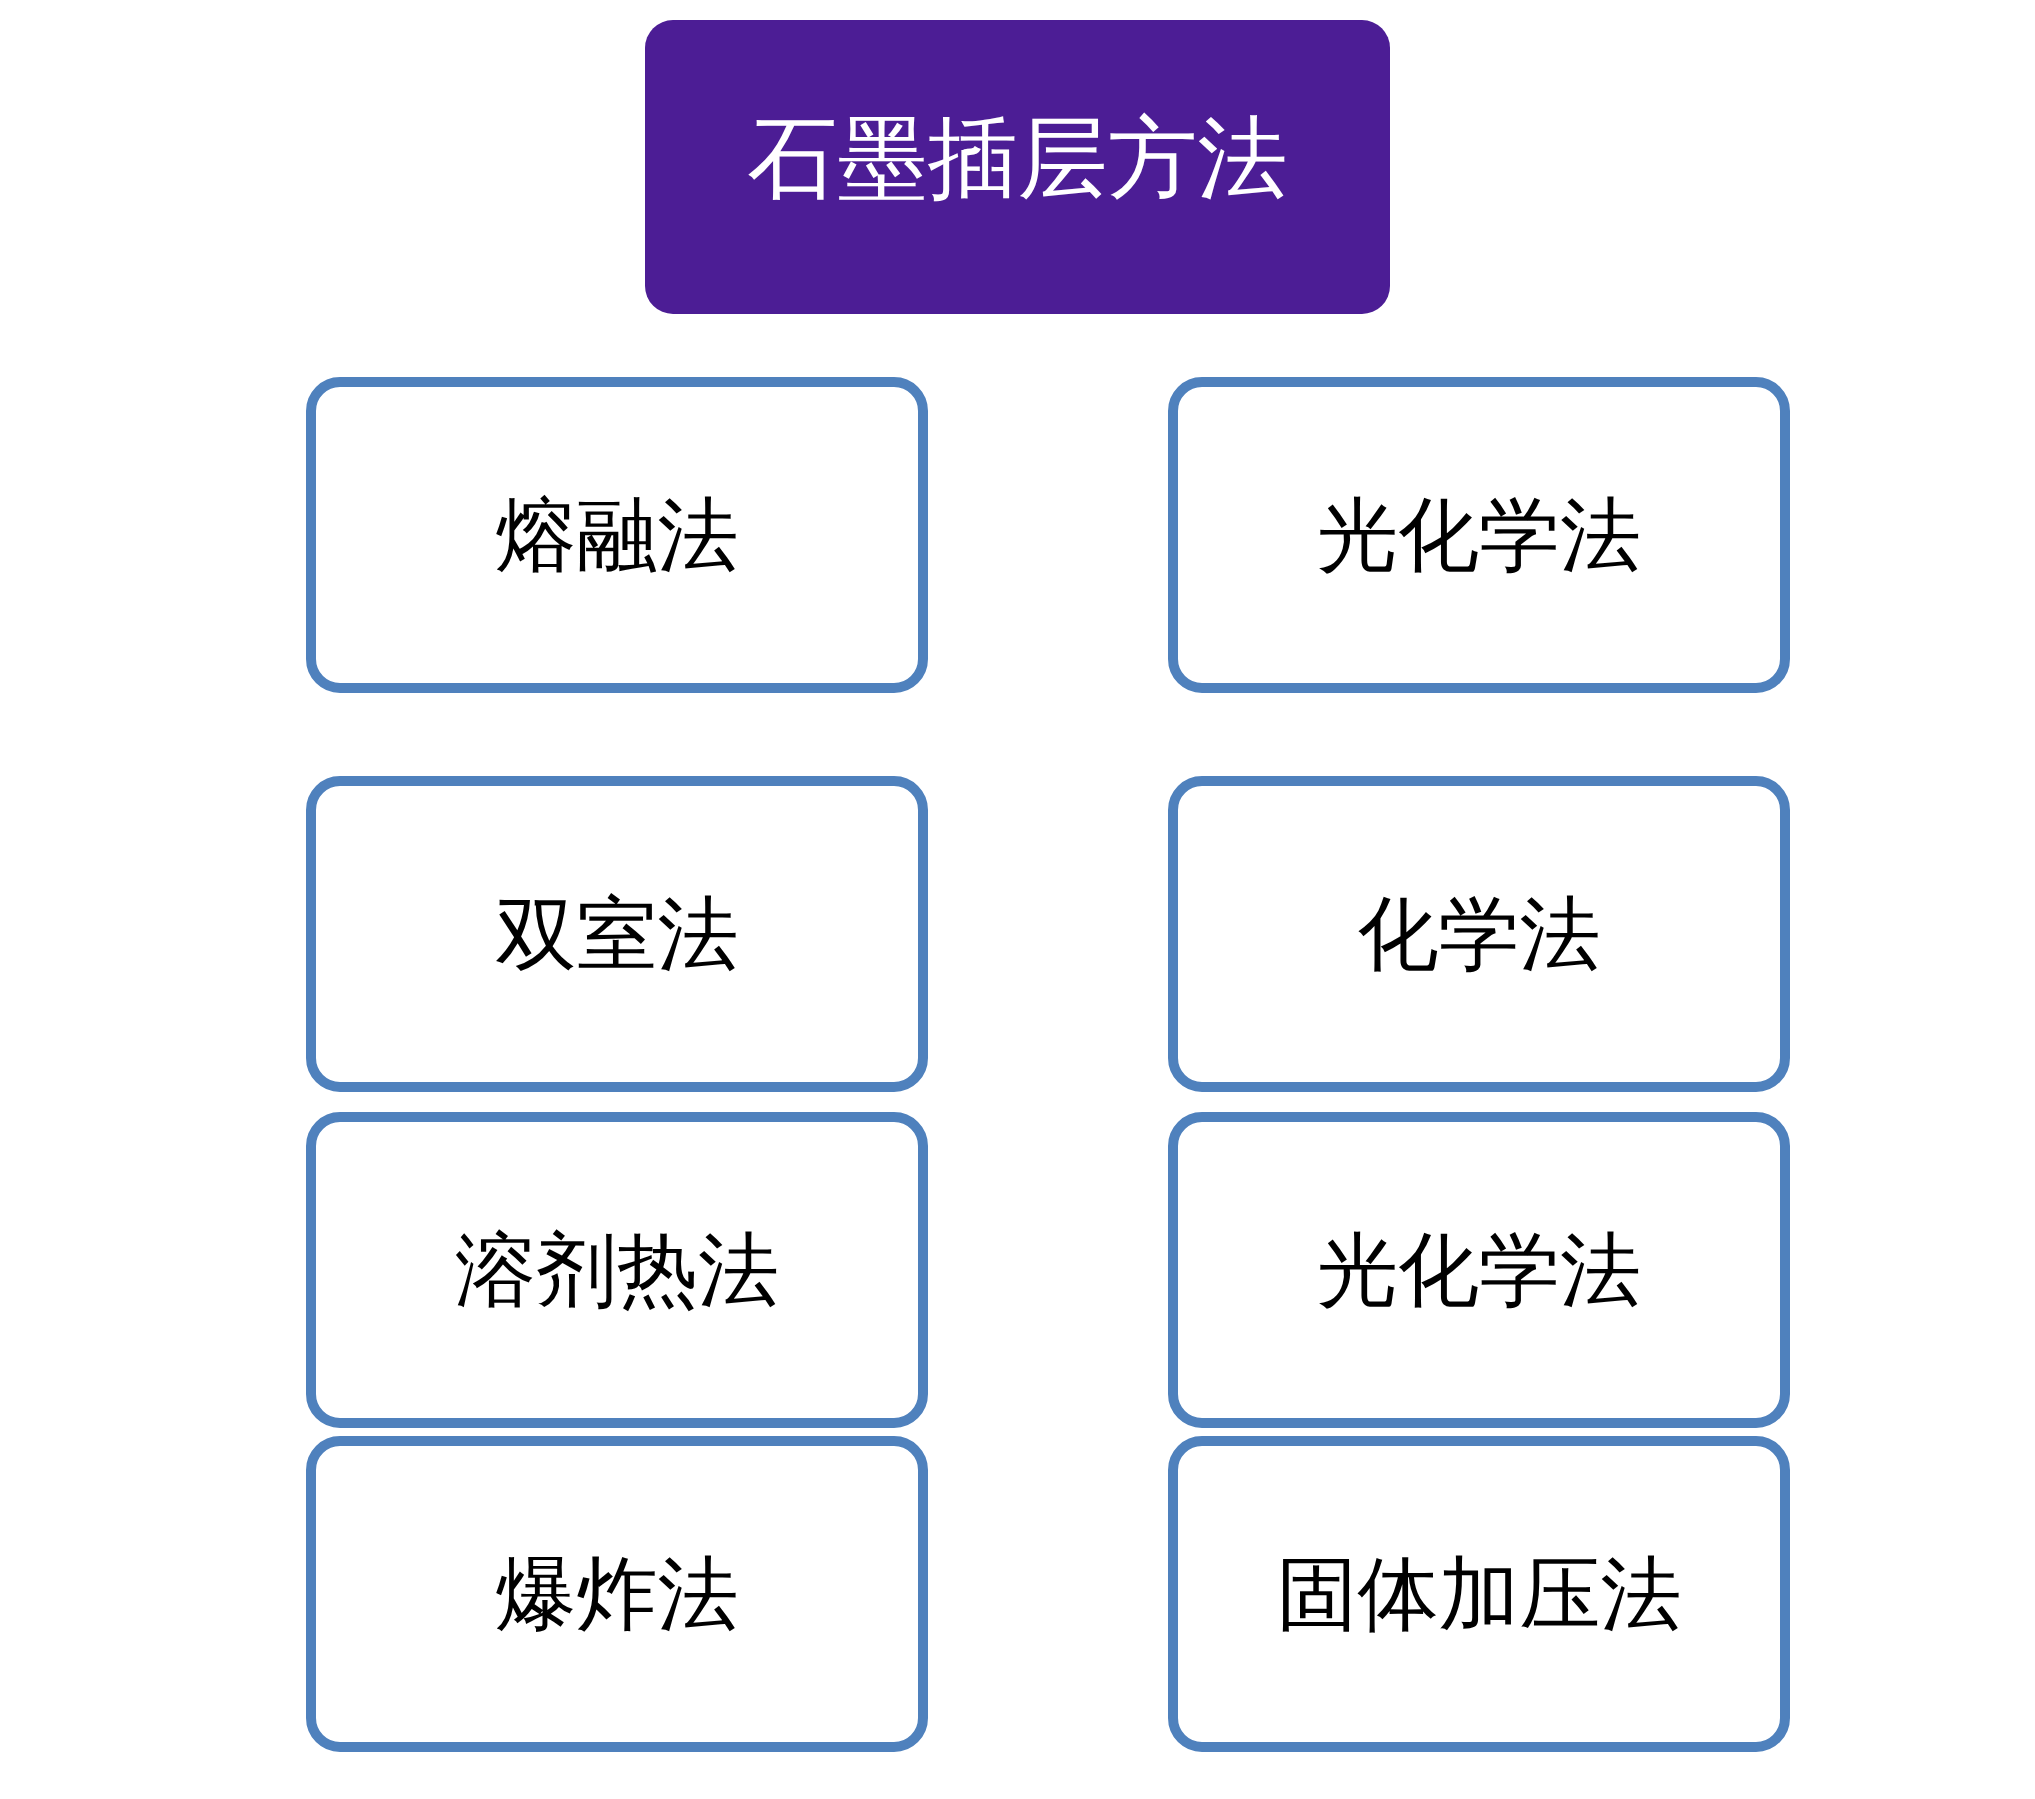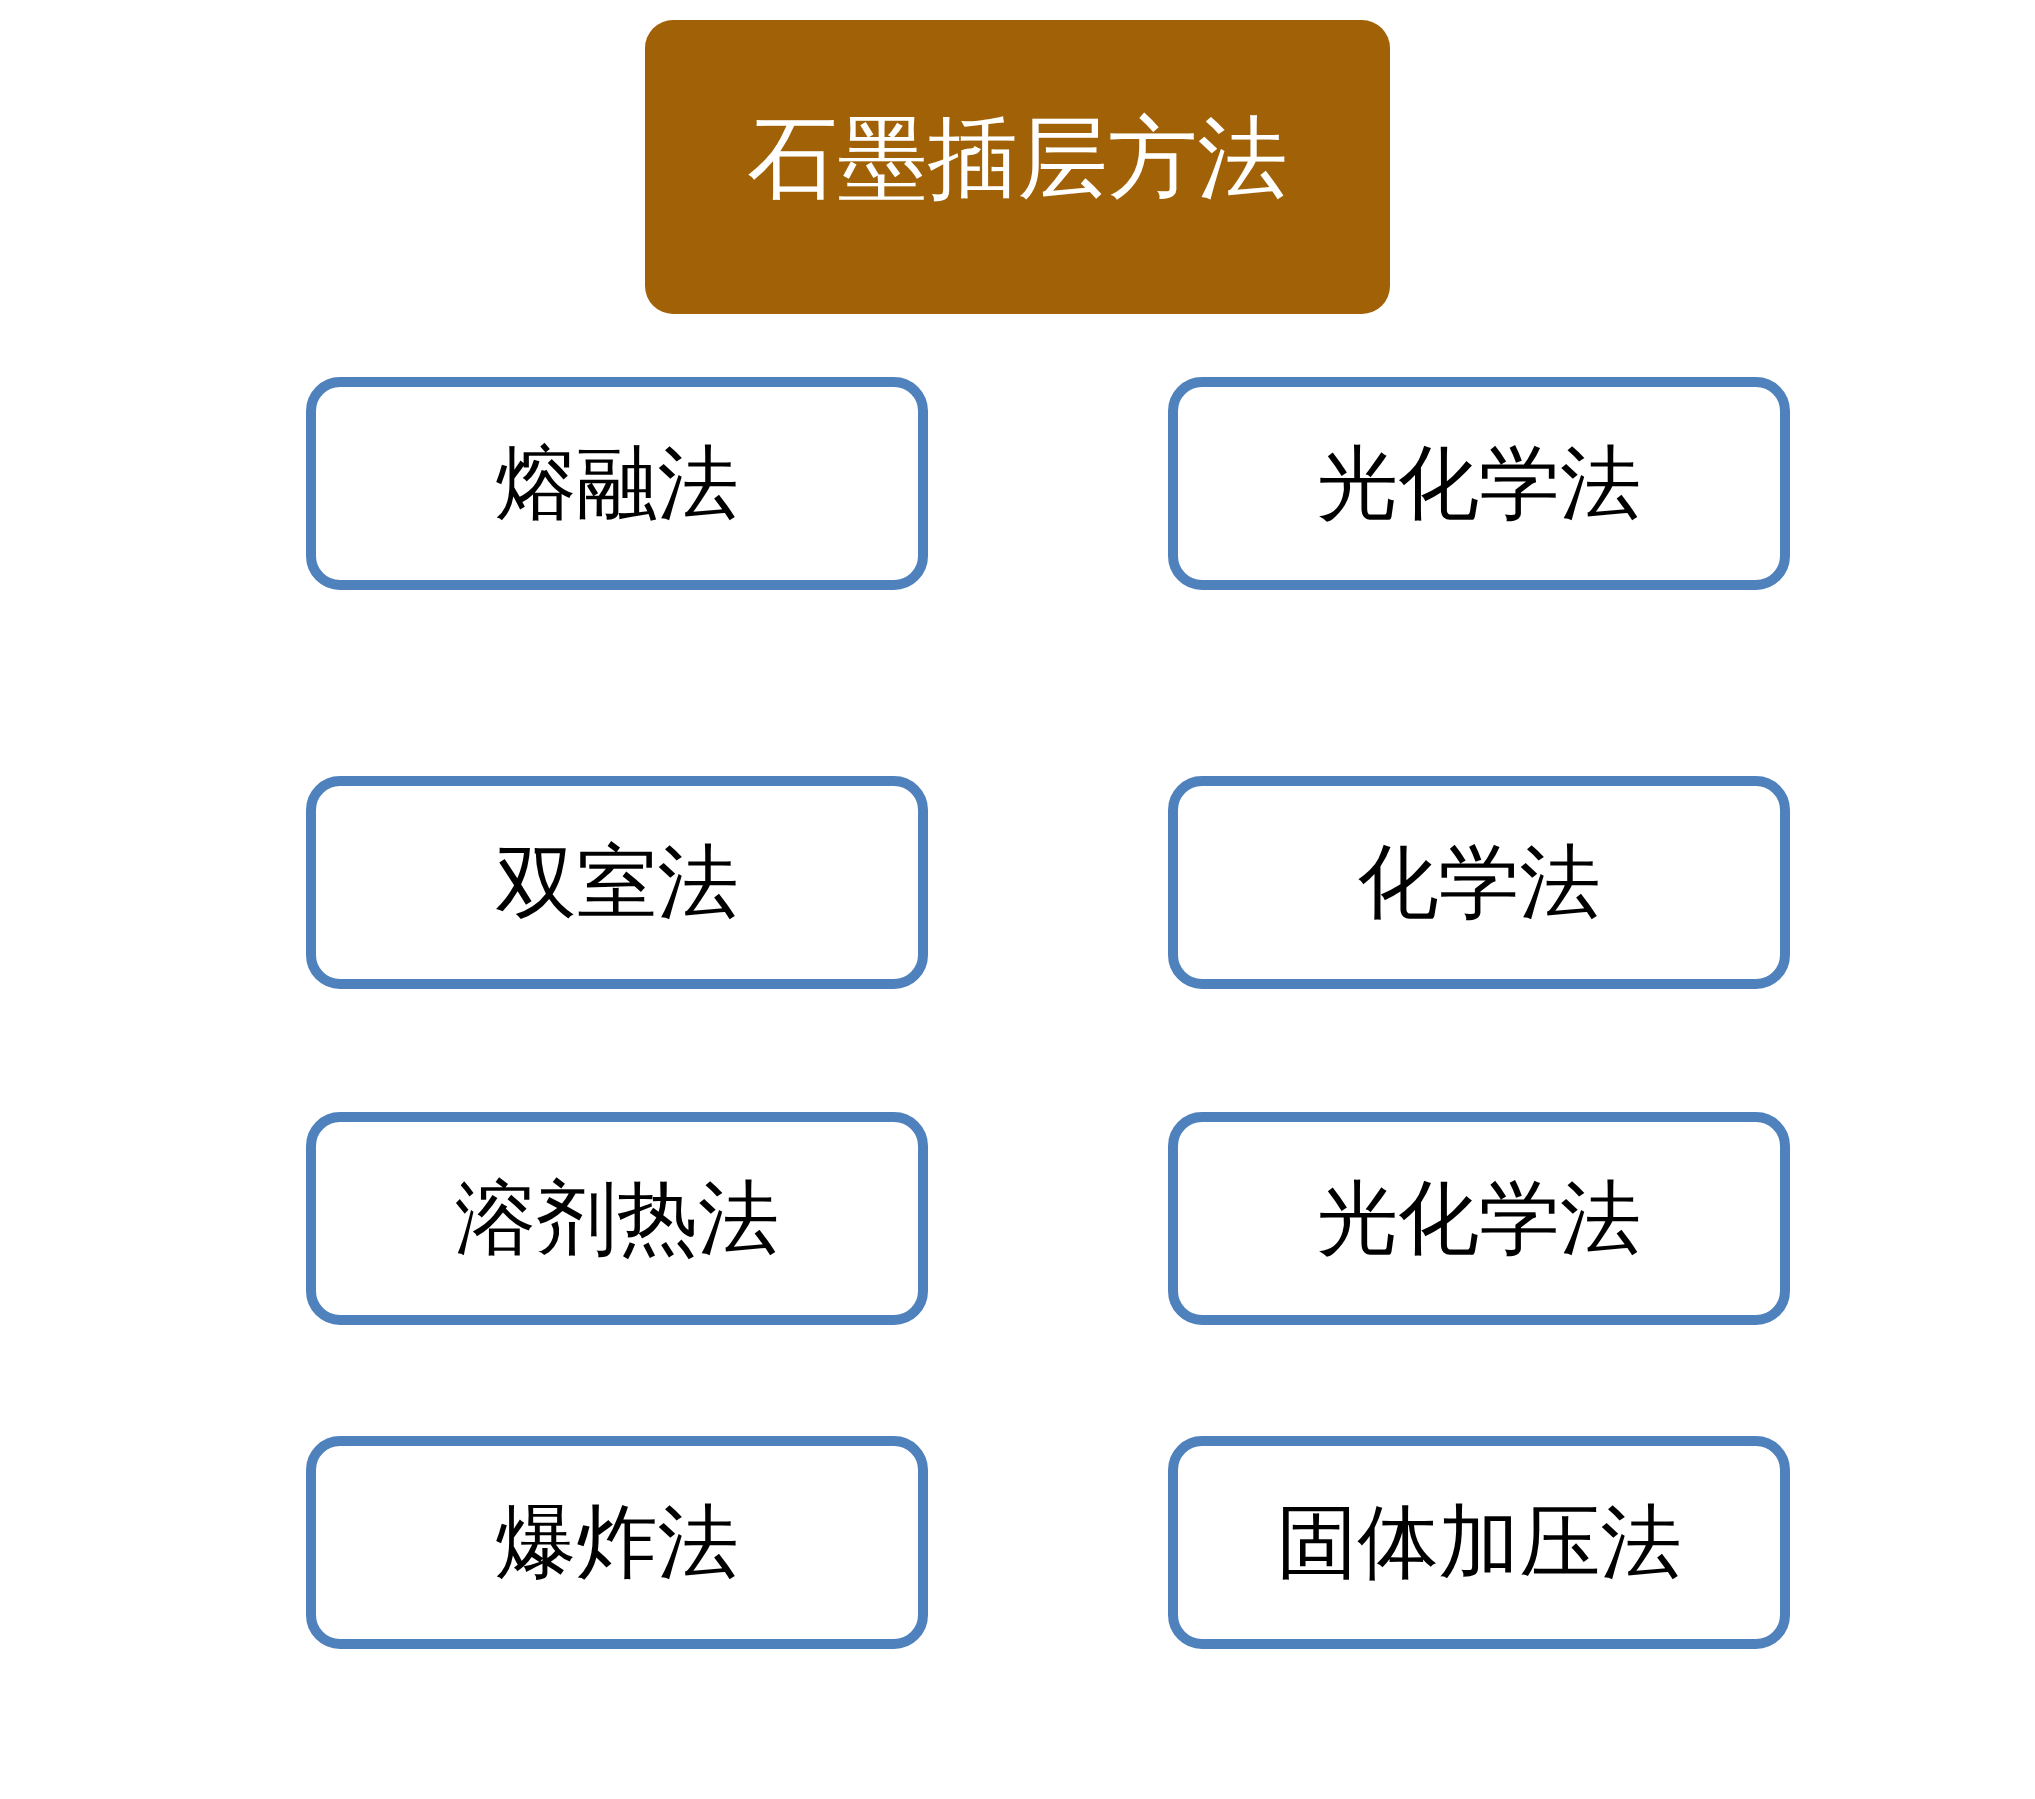--- a/index.html
+++ b/index.html
@@ -1,22 +1,22 @@
 <!DOCTYPE html>
 <html style="font-size:9.6px"><head>
 <meta charset="utf-8">
 <style>
   html, body { margin:0; padding:0; background:#ffffff; }
   body { width:2035px; height:1800px; position:relative; overflow:hidden;
          font-family: "DejaVu Serif", "Liberation Serif", serif; }
   .title-box { position:absolute; left:645px; top:20px; width:745px; height:294px;
-               background:#a16207; border-radius:28px; display:flex; align-items:center;
+               background:#4c1d95; border-radius:28px; display:flex; align-items:center;
                justify-content:center; box-sizing:border-box; padding-bottom:18px; }
   .title-text { color:#ffffff; font-size:90px; letter-spacing:0px; line-height:1; }
-  .node { position:absolute; width:622px; height:213px; box-sizing:border-box;
+  .node { position:absolute; width:622px; height:316px; box-sizing:border-box;
           border:10.3px solid #4F81BD; border-radius:34px; background:#ffffff;
           display:flex; align-items:center; justify-content:center; }
   .node-text { color:#000000; font-size:81px; line-height:1; }
   .col-left { left:306px; }
   .col-right { left:1168px; }
   .row-1 { top:377px; }
   .row-2 { top:776px; }
   .row-3 { top:1112px; }
   .row-4 { top:1436px; }
 </style>

